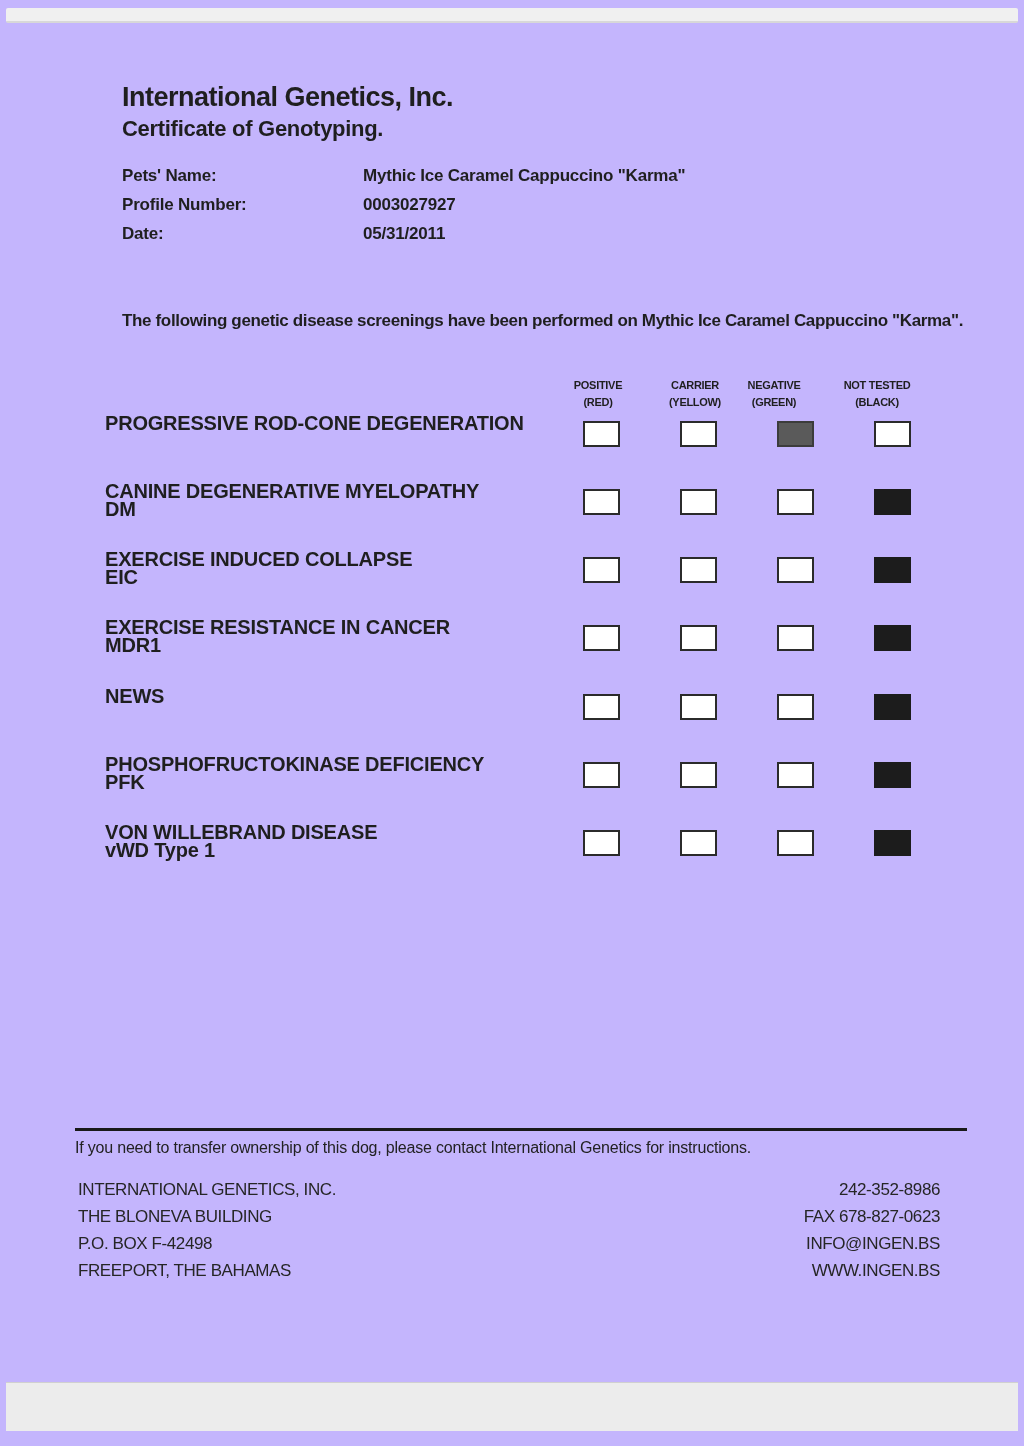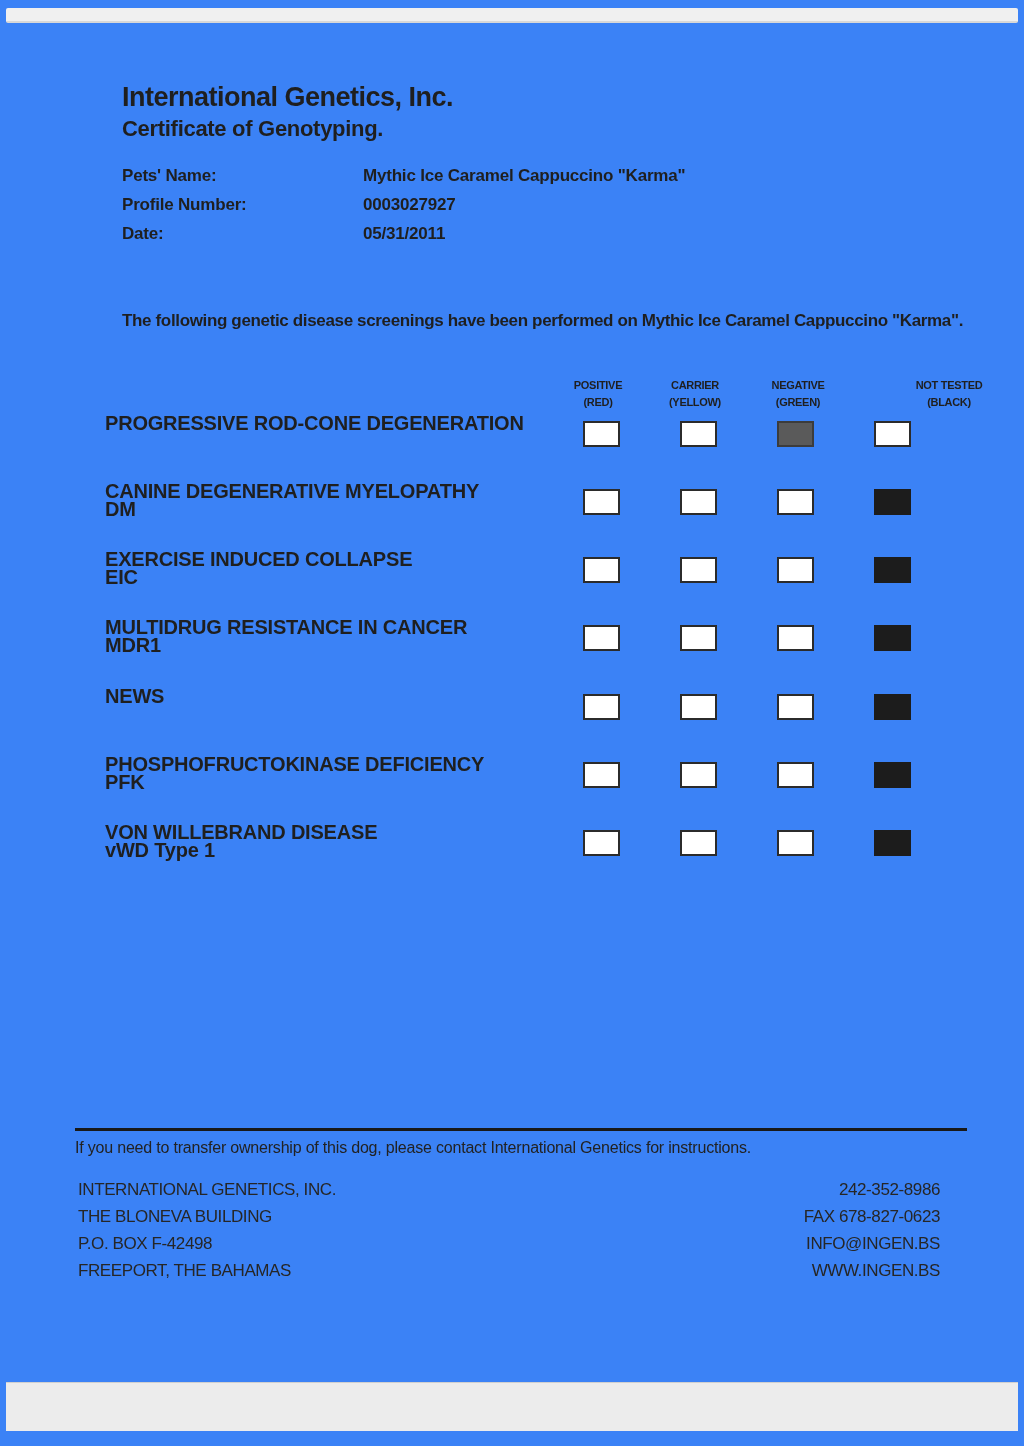--- a/index.html
+++ b/index.html
@@ -1,17 +1,17 @@
 <!DOCTYPE html>
 <html><head>
 <meta charset="utf-8">
 <style>
   html,body { margin:0; padding:0; background:#fff; }
   .page {
-    position:relative; width:1024px; height:1446px; background:#3b82f6;
+    position:relative; width:1024px; height:1446px; background:#c4b5fd;
     font-family:"Liberation Sans", sans-serif; color:#1f1f1f; overflow:hidden;
   }
   .scan-band-top {
     position:absolute; left:6px; right:6px; top:8px; height:13px;
     background:#f0f0f0; border-bottom:2px solid #d8d8d8; border-radius:2px;
   }
   .scan-band-bottom {
     position:absolute; left:6px; right:6px; top:1382px; height:48px;
     background:#ececec; border-top:1px solid #d0d0d0;
   }
@@ -30,22 +30,22 @@
   .intro {
     position:absolute; left:122px; top:311px; margin:0;
     font-size:17px; font-weight:bold; letter-spacing:-0.35px; white-space:nowrap;
   }
   .col-header {
     position:absolute; top:377px; width:130px; text-align:center;
     font-size:11px; font-weight:bold; line-height:17px; letter-spacing:-0.3px;
   }
   .col-header.c0 { left:533px; }
   .col-header.c1 { left:630px; }
-  .col-header.c2 { left:733px; }
-  .col-header.c3 { left:884px; }
+  .col-header.c2 { left:709px; }
+  .col-header.c3 { left:812px; }
   .test-row { position:absolute; left:0; width:876px; height:62px; }
   .cb {
     position:absolute; top:7px; width:37px; height:26px; box-sizing:border-box;
     border:2px solid #2b2b2b; background:#ffffff;
   }
   .cb.k0 { left:583px; }
   .cb.k1 { left:680px; }
   .cb.k2 { left:777px; }
   .cb.k3 { left:874px; }
   .test-label {
@@ -144,21 +144,21 @@
       <div>EIC</div>
     </div>
   </div>
 
   <div class="test-row" style="top:618px">
     <span class="cb k0"></span>
     <span class="cb k1"></span>
     <span class="cb k2"></span>
     <span class="cb k3" style="background: rgb(28, 28, 28); border-color: rgb(28, 28, 28);"></span>
     <div class="test-label">
-      <div>MULTIDRUG RESISTANCE IN CANCER</div>
+      <div>EXERCISE RESISTANCE IN CANCER</div>
       <div>MDR1</div>
     </div>
   </div>
 
   <div class="test-row" style="top:687px">
     <span class="cb k0"></span>
     <span class="cb k1"></span>
     <span class="cb k2"></span>
     <span class="cb k3" style="background: rgb(28, 28, 28); border-color: rgb(28, 28, 28);"></span>
     <div class="test-label">

